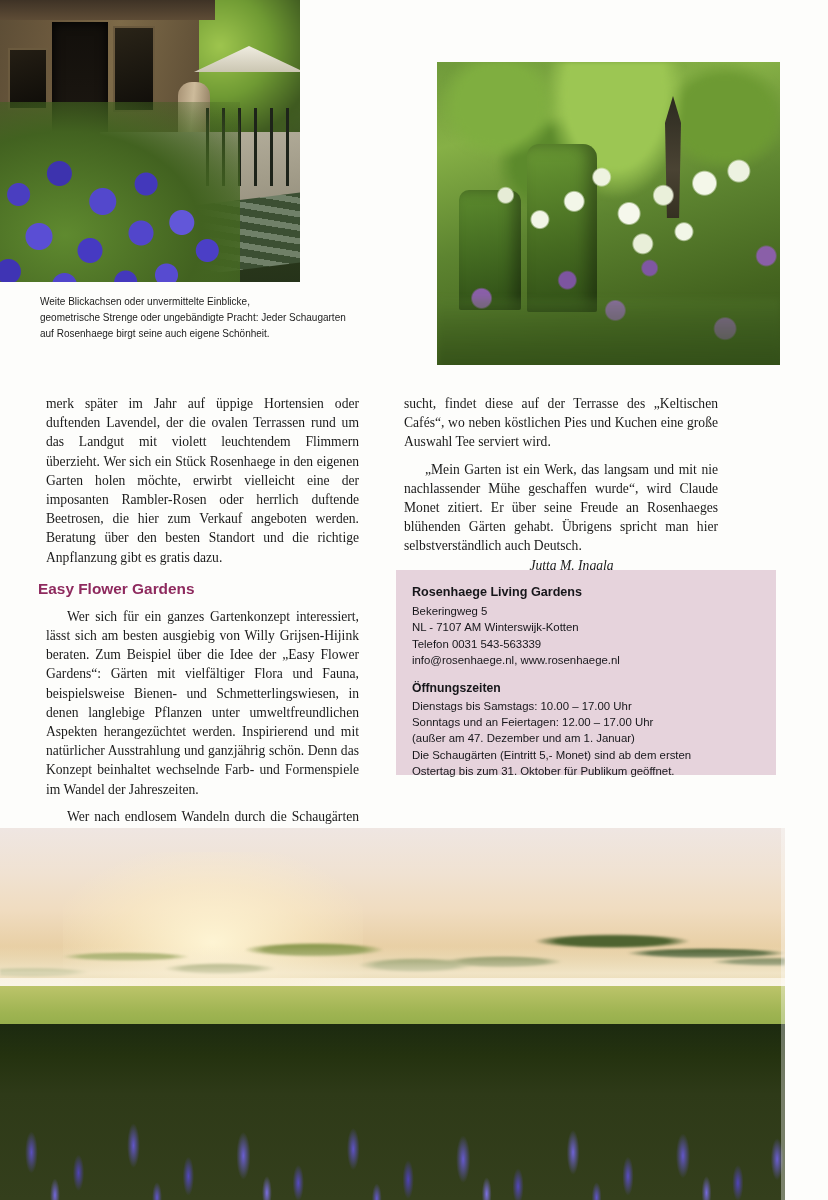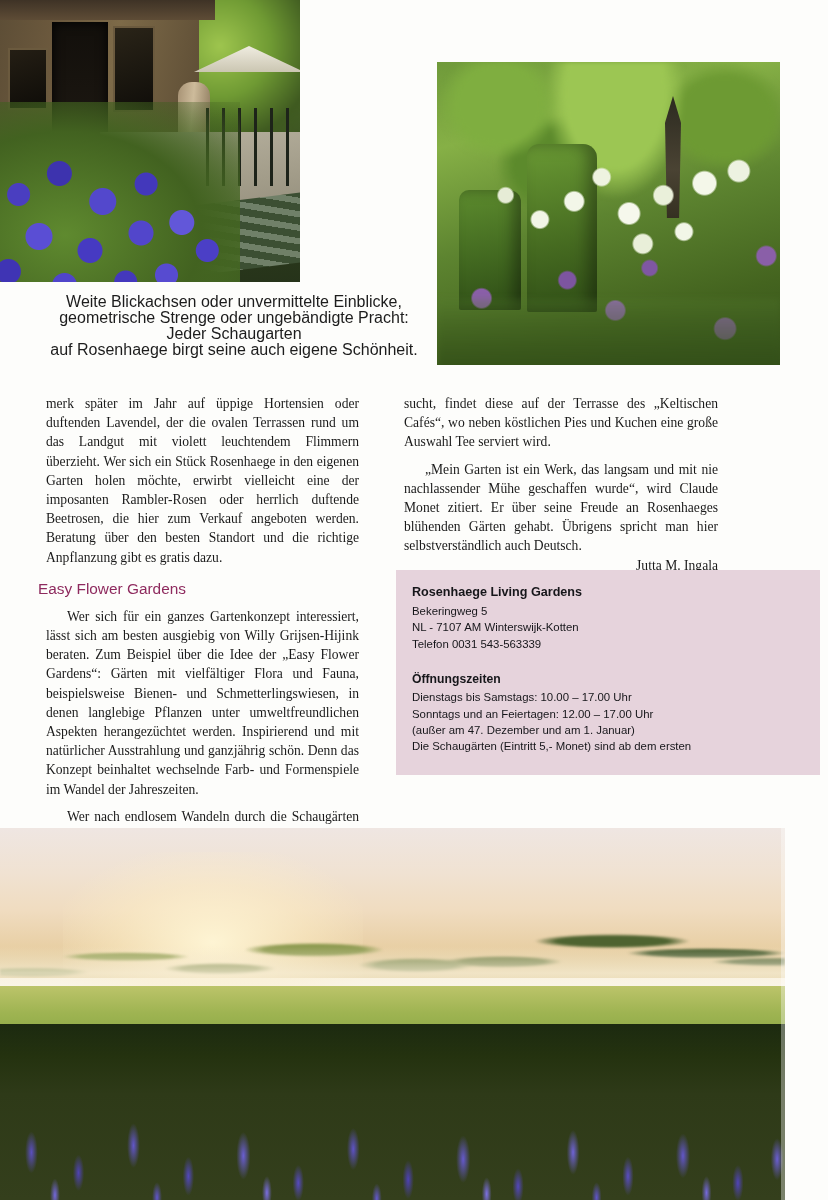--- a/index.html
+++ b/index.html
@@ -197,80 +197,81 @@
     width: 100%; height: 72px;
     background: linear-gradient(0deg, rgba(50,78,24,0.85) 0%, rgba(90,130,50,0.25) 100%);
     filter: blur(3px);
   }
 
   
   .caption {
     position: absolute;
     left: 40px; top: 294px;
     width: 388px;
-    text-align: center;
+    text-align: left;
     font-family: "Liberation Sans", sans-serif;
-    font-size: 16px;
+    font-size: 10px;
     line-height: 16px;
     color: #1c1c1c;
   }
 
   
   .col {
     position: absolute;
     font-family: "Liberation Serif", serif;
     font-size: 13.6px;
     line-height: 19.2px;
     color: #1a1a1a;
     text-align: justify;
   }
   .col-left  { left: 38px;  top: 386px; width: 329px; }
   .col-right { left: 396px; top: 386px; width: 330px; }
   .col p { margin: 8px; }
   .col p.indent { text-indent: 21px; }
   .byline {
     display: block;
-    text-align: right;
+    text-align: center;
+    font-style: italic;
   }
   .section-head {
     font-family: "Liberation Sans", sans-serif;
-    font-weight: normal;
+    font-weight: bold;
     font-size: 15.4px;
     line-height: 20px;
     color: #8e2a5e;
     margin: 12px 0 3px 0;
     text-align: left;
   }
 
   
   .infobox {
     position: absolute;
     left: 396px; top: 570px;
-    width: 424px; height: 205px;
+    width: 380px; height: 205px;
     background: #e6d3dc;
     font-family: "Liberation Sans", sans-serif;
     color: #16161a;
     box-sizing: border-box;
     padding: 14px 16px 0 16px;
   }
   .infobox .ib-title {
     font-weight: bold;
     font-size: 12.6px;
     line-height: 17px;
     margin-bottom: 2px;
   }
   .infobox .ib-line {
     font-size: 11.4px;
     line-height: 16.4px;
   }
   .infobox .ib-sub {
     font-weight: bold;
     font-size: 12.2px;
     line-height: 17px;
-    margin-top: 19px;
+    margin-top: 11px;
     margin-bottom: 1px;
   }
 
   
   .photo-bottom {
     position: absolute;
     left: 0; top: 828px;
     width: 785px; height: 372px;
     overflow: hidden;
   }
@@ -429,25 +430,27 @@
   <div class="col col-right">
     <p>sucht, findet diese auf der Terrasse des „Keltischen Cafés“, wo neben köstlichen Pies und Kuchen eine große Auswahl Tee serviert wird.</p>
     <p class="indent"><span>„Mein Garten ist ein Werk, das langsam und mit nie nachlassender Mühe geschaffen wurde“, wird Claude Monet zitiert. Er über seine Freude an Rosenhaeges blühenden Gärten gehabt. Übrigens spricht man hier selbstverständlich auch Deutsch.</span><span class="byline">Jutta M. Ingala</span></p>
   </div>
 
   <div class="infobox">
     <div class="ib-title">Rosenhaege Living Gardens</div>
     <div class="ib-line">Bekeringweg 5</div>
     <div class="ib-line">NL - 7107 AM Winterswijk-Kotten</div>
     <div class="ib-line">Telefon 0031 543-563339</div>
+    <div class="ib-line">info@rosenhaege.nl, www.rosenhaege.nl</div>
     <div class="ib-sub">Öffnungszeiten</div>
     <div class="ib-line">Dienstags bis Samstags: 10.00 – 17.00 Uhr</div>
     <div class="ib-line">Sonntags und an Feiertagen: 12.00 – 17.00 Uhr</div>
     <div class="ib-line">(außer am 47. Dezember und am 1. Januar)</div>
     <div class="ib-line">Die Schaugärten (Eintritt 5,- Monet) sind ab dem ersten</div>
+    <div class="ib-line">Ostertag bis zum 31. Oktober für Publikum geöffnet.</div>
   </div>
 
   <div class="photo-bottom">
     <div class="pb-sky"></div>
     <div class="pb-glow"></div>
     <div class="pb-treeline"></div>
     <div class="pb-mist"></div>
     <div class="pb-lawn"></div>
     <div class="pb-terrace1"></div>
     <div class="pb-terrace2"></div>

